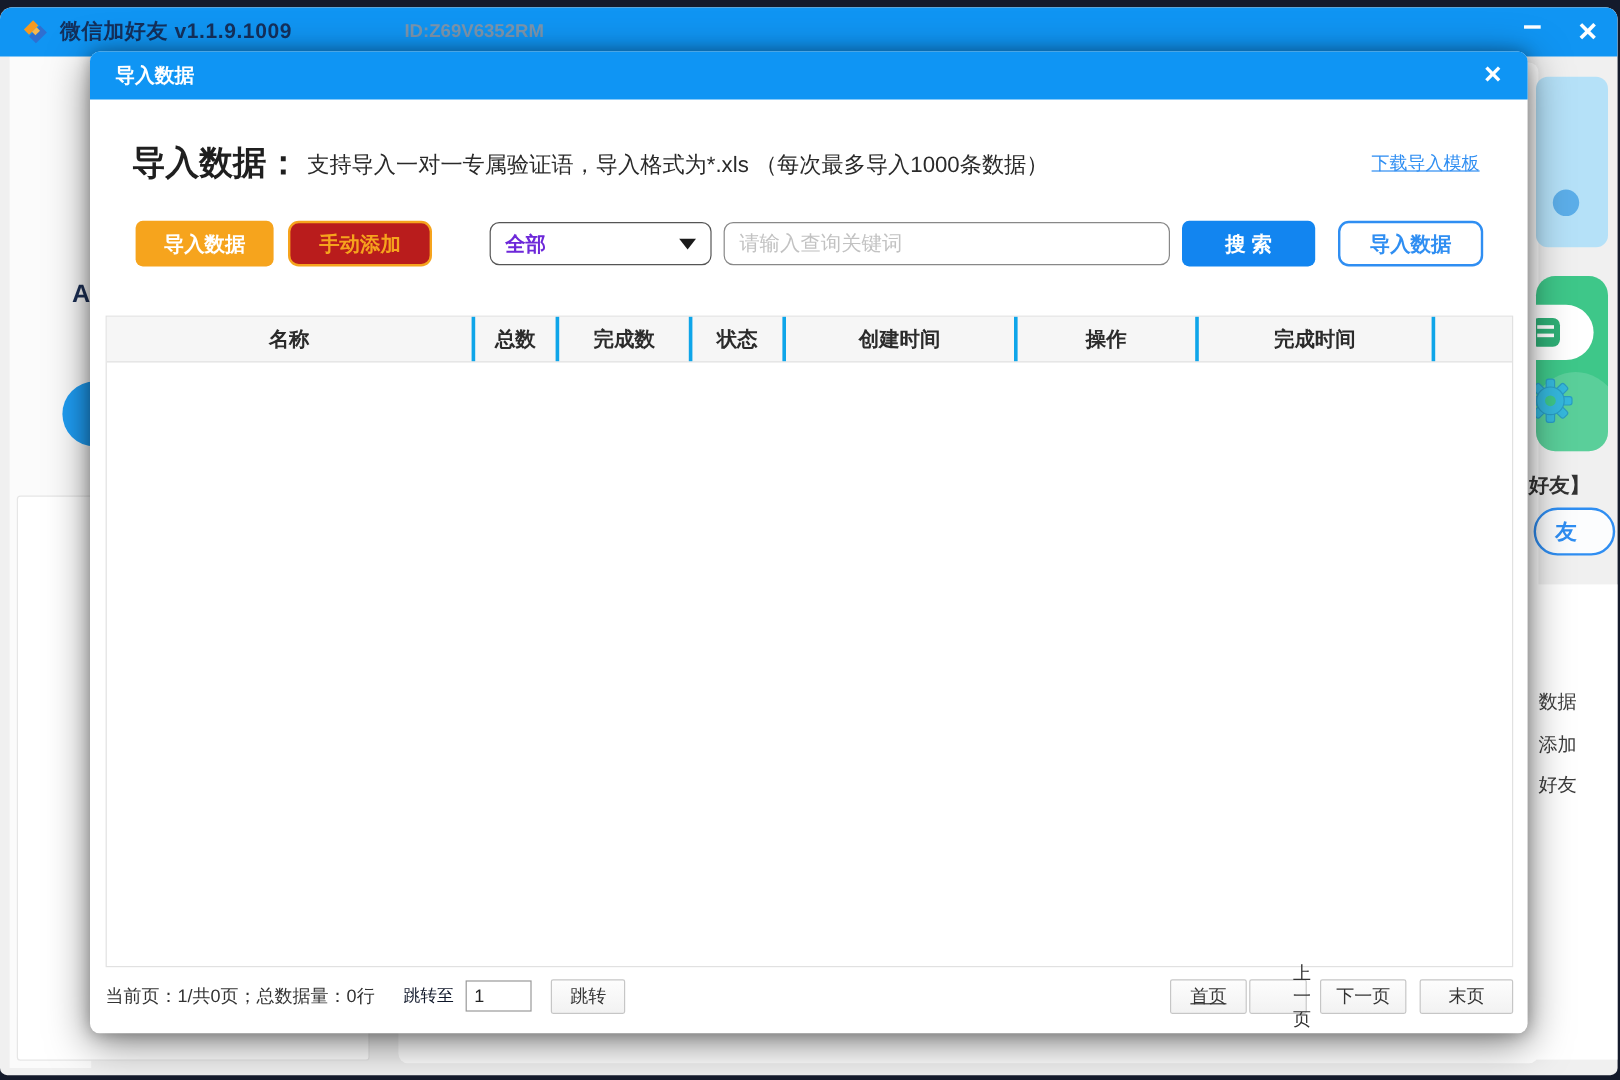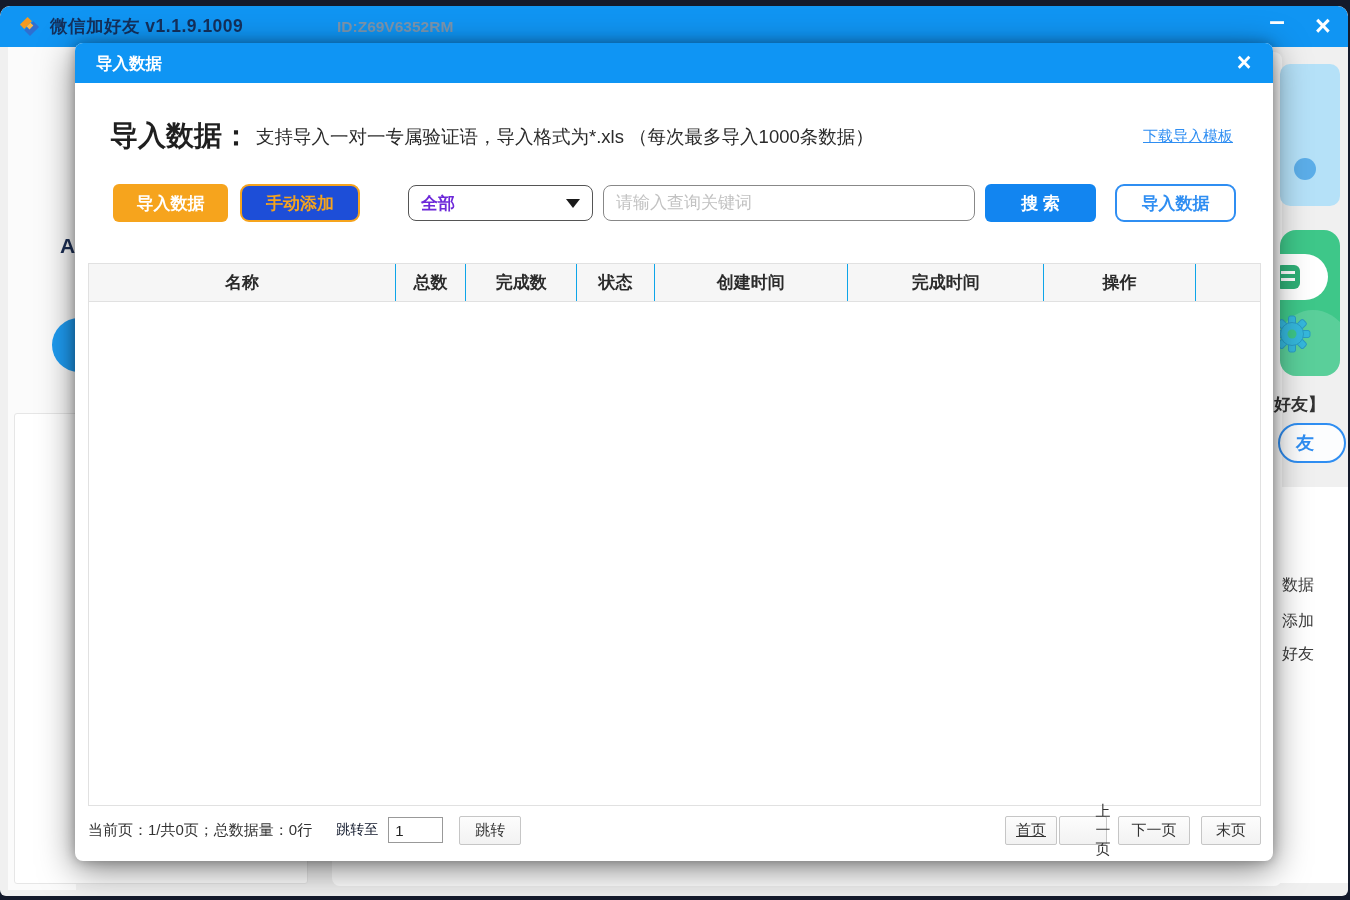--- a/index.html
+++ b/index.html
@@ -88,21 +88,21 @@
   .m-desc-link { margin-left:auto; font-size:15px; color:#2f8ef2; text-decoration:underline; cursor:pointer; }
 
   .m-toolbar { position:absolute; left:0; top:0; width:100%; }
   .btn { display:flex; align-items:center; justify-content:center; cursor:pointer; }
   .btn-import {
     position:absolute; left:38px; top:141px; width:115px; height:38px;
     background:#f6a41d; border-radius:6px; color:#fff; font-size:17px; font-weight:700;
   }
   .btn-manual {
     position:absolute; left:165px; top:141px; width:120px; height:38px;
-    background:#1d4ed8; border:2px solid #f6a41d; border-radius:9px; color:#f6a41d; font-size:17px; font-weight:700;
+    background:#b91c1c; border:2px solid #f6a41d; border-radius:9px; color:#f6a41d; font-size:17px; font-weight:700;
   }
   .dropdown {
     position:absolute; left:333px; top:142px; width:185px; height:36px;
     border:1px solid #555; border-radius:8px; background:#fff; cursor:pointer;
     display:flex; align-items:center; padding:0 12px;
   }
   .dropdown-value { font-size:17px; font-weight:600; color:#6d28d9; }
   .caret {
     margin-left:auto; width:0; height:0;
     border-left:7px solid transparent; border-right:7px solid transparent; border-top:9px solid #1a1a1a;
@@ -123,21 +123,21 @@
   }
 
   
   .m-table {
     position:absolute; left:13px; top:220px; width:1173px; height:543px;
     border:1px solid #e1e1e1; background:#fff;
   }
   .thead { display:flex; height:38px; background:#f6f6f6; border-bottom:1px solid #e1e1e1; }
   .th {
     line-height:37px; text-align:center; font-size:17px; font-weight:700; color:#2b2b2b;
-    border-right:1px solid #0ea5e9; overflow:hidden;
+    border-right:3px solid #0ea5e9; overflow:hidden;
   }
   .th:last-child { border-right:none; }
   .c0{width:26.2%;} .c1{width:6.0%;} .c2{width:9.5%;} .c3{width:6.6%;}
   .c4{width:16.5%;} .c5{width:16.8%;} .c6{width:12.9%;} .c7{flex:1;}
   .tbody { background:#fff; }
 
   
   .m-footer {
     position:absolute; left:13px; right:12px; bottom:15px; height:32px;
     display:flex; align-items:center;
@@ -148,22 +148,22 @@
     width:55px; height:26px; border:1px solid #999; margin-left:10px; padding-left:6px;
     font-size:15px; font-family:"Liberation Sans","DejaVu Sans",sans-serif; color:#222; outline:none;
   }
   .pg-btn {
     height:29px; border:1px solid #c6c6c6; background:linear-gradient(#fdfdfd,#f2f2f2);
     border-radius:2px; font-size:15px; color:#333; display:flex; align-items:center; justify-content:center;
     cursor:pointer;
   }
   .pg-jumpbtn { width:62px; margin-left:16px; }
   .pg-spacer { flex:1; }
-  .pg-first { width:52px;text-decoration:underline; } .pg-prev { width:48px; margin-left:2px;padding-left:40px; }
-  .pg-next { width:72px; margin-left:11px; } .pg-last { width:60px; margin-left:11px; }
+  .pg-first { width:64px;text-decoration:underline; } .pg-prev { width:48px; margin-left:2px;padding-left:40px; }
+  .pg-next { width:72px; margin-left:11px; } .pg-last { width:78px; margin-left:11px; }
 </style>
 </head>
 <body>
 
 <div class="window">
 
   <div class="bg-left"></div>
   <div class="bg-center"></div>
   <div class="bg-A">A</div>
   <div class="bg-circle"></div>
@@ -248,22 +248,22 @@
       <div class="btn btn-alldata">导入数据</div>
     </div>
 
     <div class="m-table">
       <div class="thead">
         <div class="th c0">名称</div>
         <div class="th c1">总数</div>
         <div class="th c2">完成数</div>
         <div class="th c3">状态</div>
         <div class="th c4">创建时间</div>
+        <div class="th c6">操作</div>
         <div class="th c5">完成时间</div>
-        <div class="th c6">操作</div>
         <div class="th c7"></div>
       </div>
       <div class="tbody"></div>
     </div>
 
     <div class="m-footer">
       <span class="pg-summary">当前页：1/共0页；总数据量：0行</span>
       <span class="pg-jumplabel">跳转至</span>
       <input class="pg-jumpinput" type="text" value="1" style="">
       <div class="pg-btn pg-jumpbtn">跳转</div>

